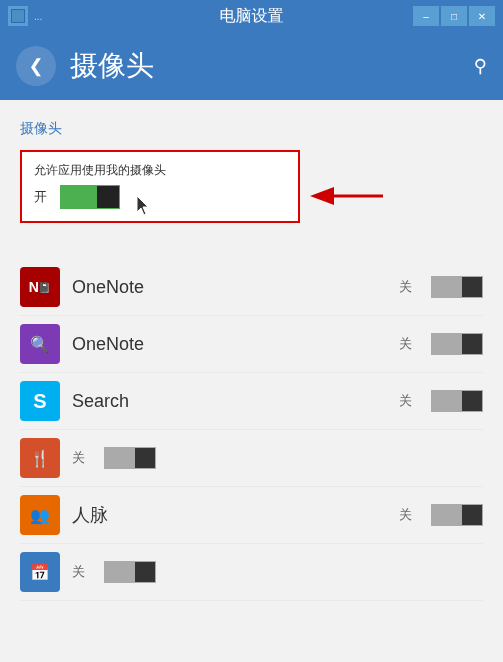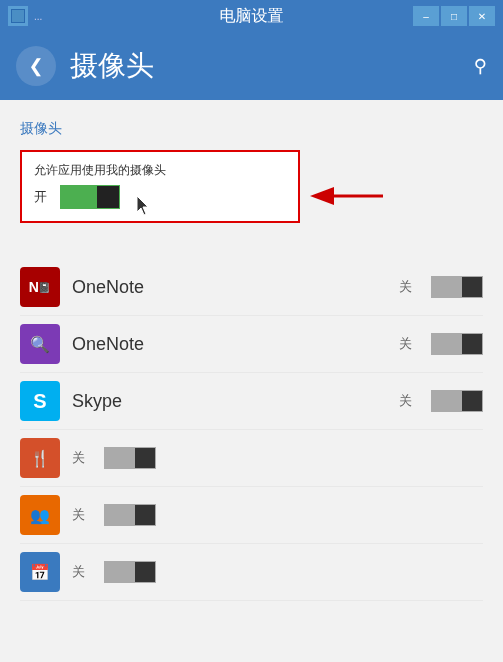--- a/index.html
+++ b/index.html
@@ -317,41 +317,42 @@
       <span class="app-status">关</span>
       <div class="toggle-off">
         <div class="toggle-off-thumb"></div>
       </div>
     </div>
 
     <div class="app-row">
       <div class="app-icon" style="background:#00aff0; font-size:20px; font-weight:bold;">
         S
       </div>
-      <span class="app-name">Skype</span>
+      <span class="app-name">Search</span>
       <span class="app-status">关</span>
       <div class="toggle-off">
         <div class="toggle-off-thumb"></div>
       </div>
     </div>
 
     <div class="app-row">
       <div class="app-icon" style="background:#d4502a; font-size:16px;">
         🍴
       </div>
       <span class="app-status">关</span>
       <div class="toggle-off">
         <div class="toggle-off-thumb"></div>
       </div>
     </div>
 
     <div class="app-row">
       <div class="app-icon" style="background:#e86800; font-size:16px;">
         👥
       </div>
+      <span class="app-name">人脉</span>
       <span class="app-status">关</span>
       <div class="toggle-off">
         <div class="toggle-off-thumb"></div>
       </div>
     </div>
 
     <div class="app-row">
       <div class="app-icon" style="background:#3a7abf; font-size:16px;">
         📅
       </div>

